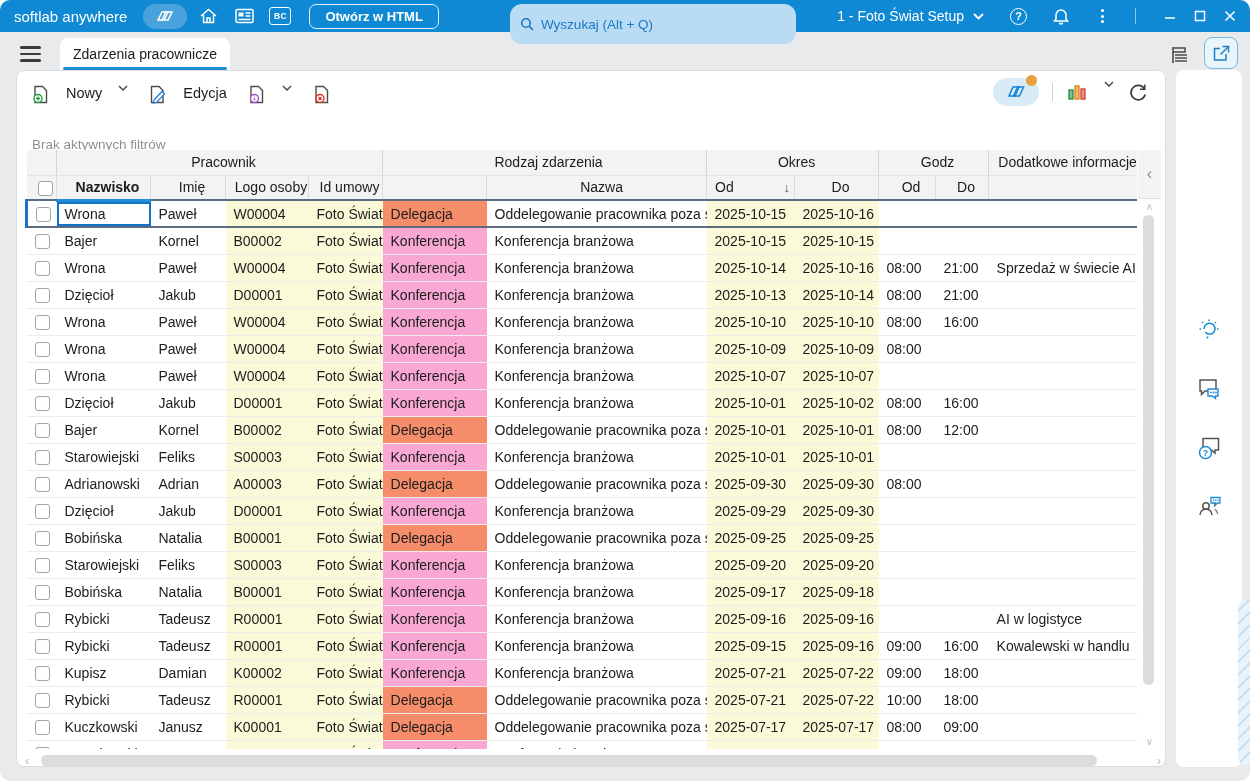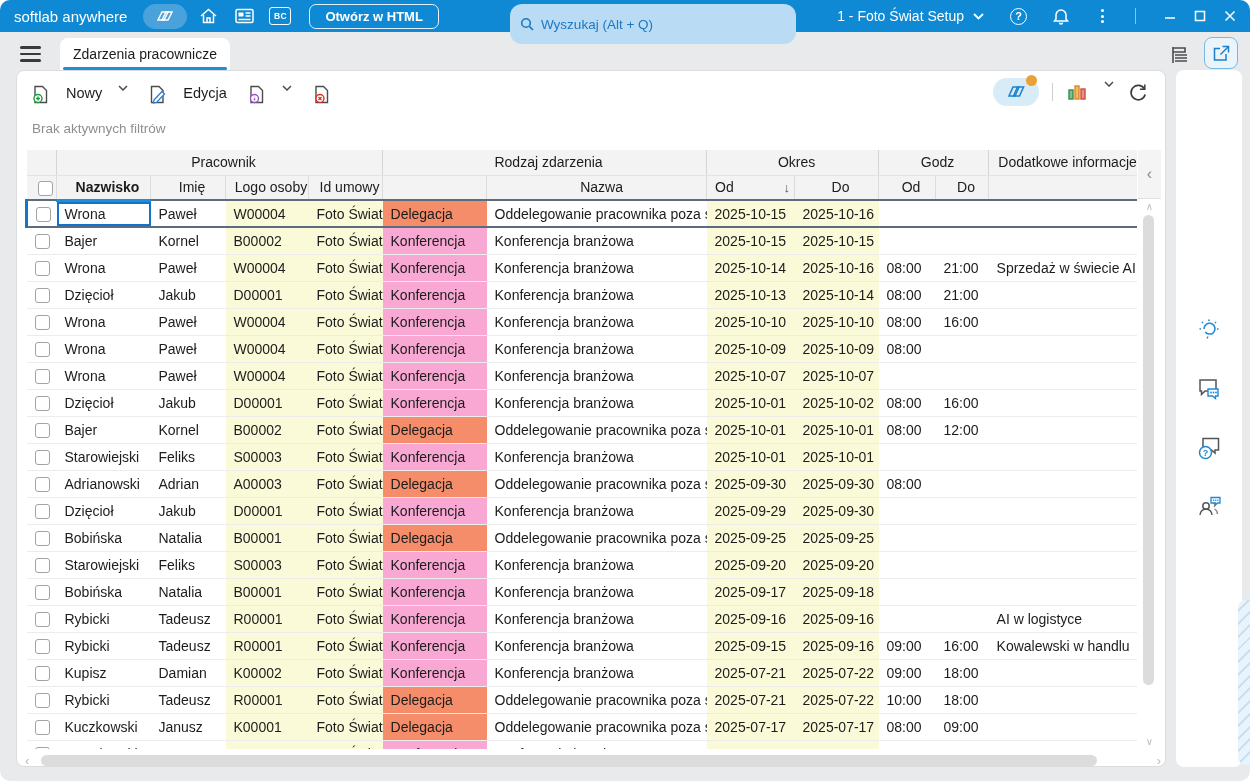--- a/index.html
+++ b/index.html
@@ -39,21 +39,21 @@
              border-radius:8px;display:flex;align-items:center;justify-content:center;}
 
   
   .card{position:absolute;left:16px;top:70px;width:1150px;height:697px;background:#fff;border:1px solid #dcdce0;border-radius:8px;}
   .toolbar{position:absolute;left:14px;top:9px;display:flex;align-items:center;gap:20px;height:28px;}
   .tbtn{display:flex;gap:16px;font-size:14.5px;}
   .toolbar-right{position:absolute;right:16px;top:6px;display:flex;align-items:center;gap:13px;height:30px;}
   .view-pill{position:relative;width:46px;height:28px;background:#d8ecf8;border-radius:14px;display:flex;align-items:center;justify-content:center;}
   .view-pill .dot{position:absolute;right:2px;top:-3px;width:11px;height:11px;border-radius:50%;background:#e9a23b;}
   .tb-div{width:1px;height:18px;background:#cfcfcf;}
-  .filter-text{position:absolute;left:15px;top:50px;font-size:13.5px;color:#8f8f8f;}
+  .filter-text{position:absolute;left:15px;top:66px;font-size:13.5px;color:#8f8f8f;}
 
   
   .table-wrap{position:absolute;left:8px;top:79px;width:1112px;height:599px;overflow:hidden;}
   table{border-collapse:collapse;table-layout:fixed;width:1112px;font-size:14px;}
   thead th{background:#f3f3f4;font-weight:normal;text-align:center;padding:0 0 0 8px;white-space:nowrap;overflow:hidden;}
   tr.grp th{height:25px;border-right:1px solid #d5d5d6;border-bottom:1px solid #e3e3e4;}
   tr.sub th{height:25px;border-right:1px solid #dcdcdd;border-bottom:1px solid #c8c8c9;}
   tr.sub th.sorthost{padding-right:4px;}
   th.th-nazwisko{font-weight:bold;border-bottom:3px solid #1e8fd5 !important;}
   th.center{text-align:center;padding-left:10px;}

